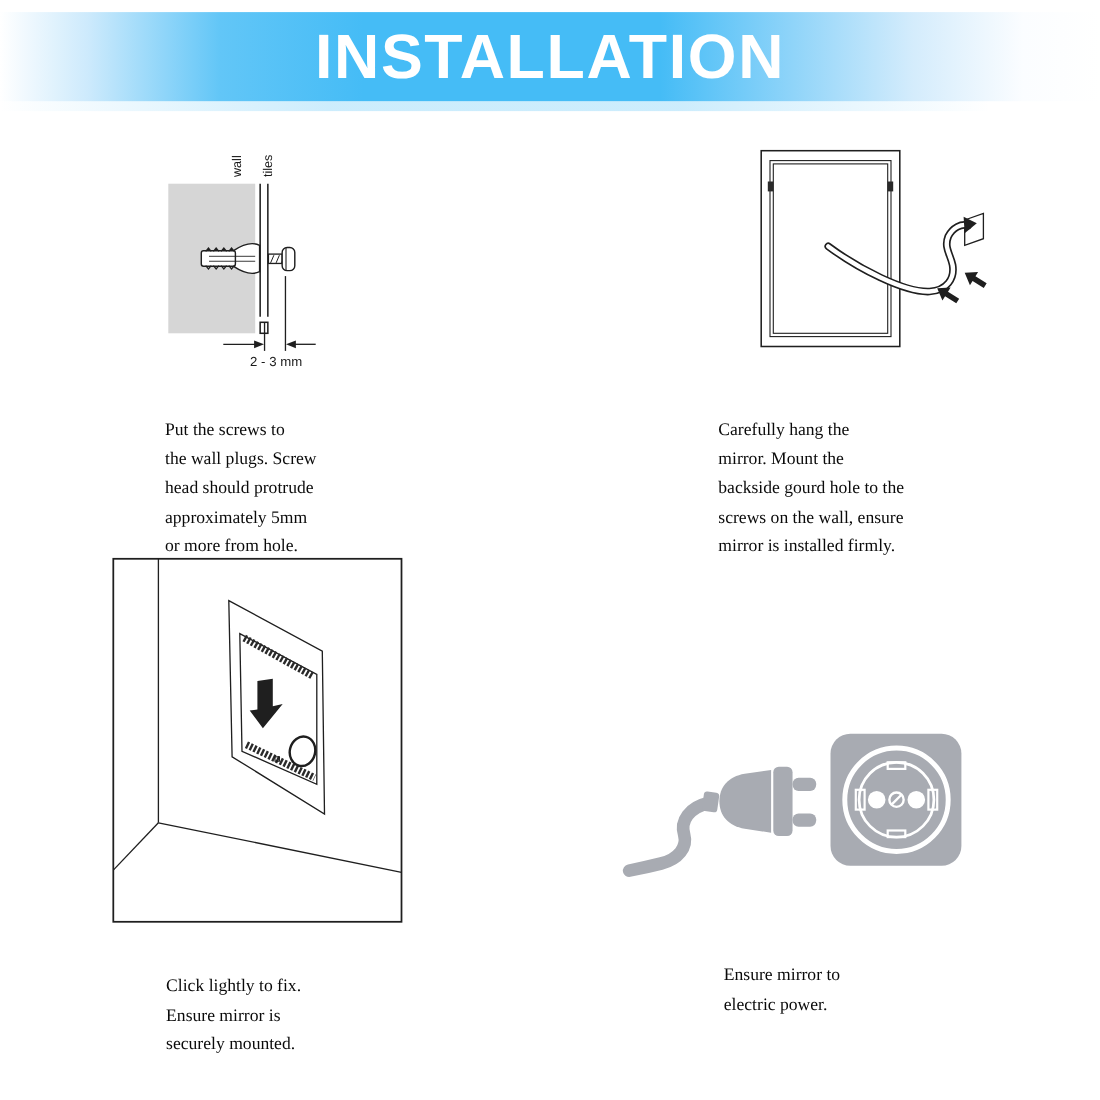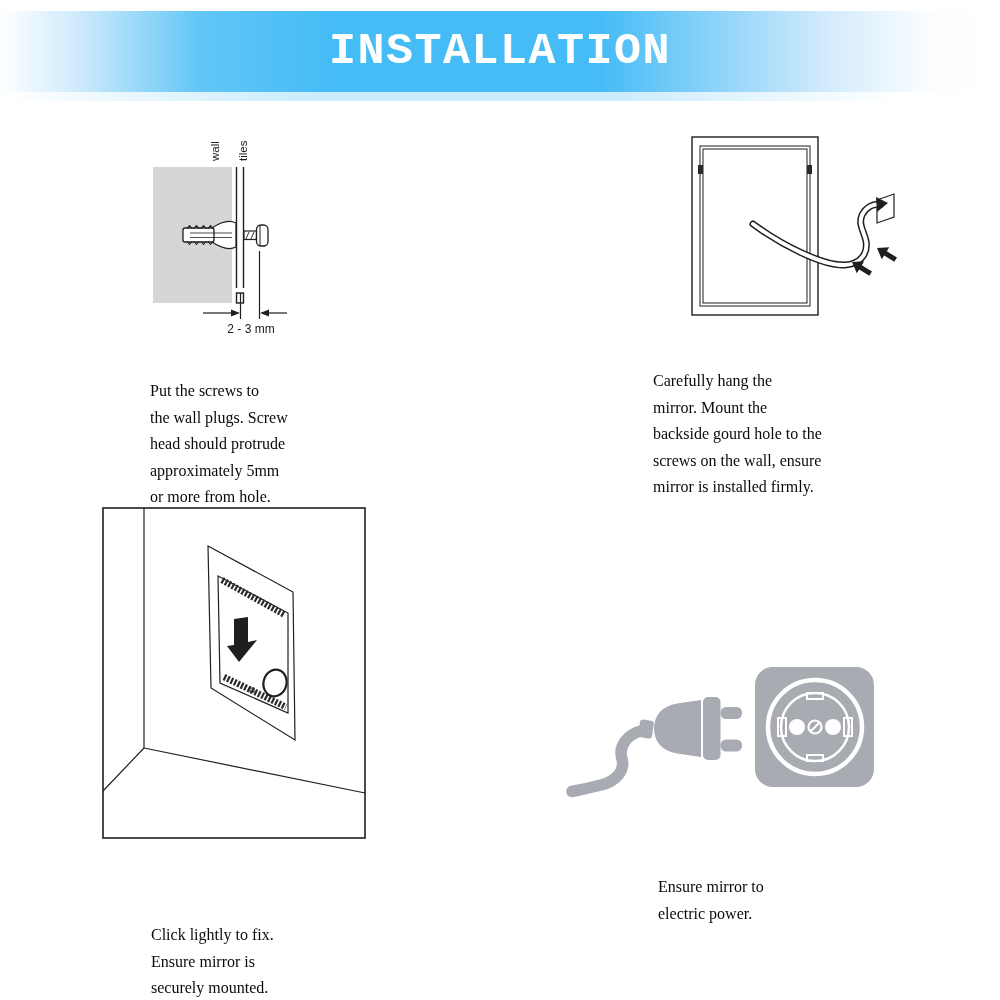--- a/index.html
+++ b/index.html
@@ -3,22 +3,22 @@
 <meta charset="utf-8">
 <style>
   html,body{margin:0;padding:0;background:#fff;}
   .page{position:relative;width:1000px;height:1000px;background:#fff;overflow:hidden;
         font-family:"Liberation Sans",sans-serif;}
   .banner{position:absolute;left:0;top:11px;width:1000px;height:81px;
     background:linear-gradient(90deg,#ffffff 0%,#cdeafc 8%,#62c6f7 20%,#45bcf6 33%,#45bcf6 60%,#8fd4f9 72%,#d4ecfc 83%,#fbfdff 93%,#ffffff 100%);
     display:flex;align-items:center;justify-content:center;}
   .banner-fade{position:absolute;left:0;top:92px;width:1000px;height:9px;opacity:.3;
     background:linear-gradient(90deg,rgba(69,188,246,0) 0%,rgba(69,188,246,.9) 30%,rgba(69,188,246,.9) 62%,rgba(69,188,246,0) 90%);}
-  .title{color:#fff;font-weight:bold;font-size:45px;letter-spacing:1.5px;
-    font-family:Liberation Mono, monospace;}
+  .title{color:#fff;font-weight:bold;font-size:57px;letter-spacing:1.5px;
+    font-family:Liberation Sans, sans-serif;}
   .caption{position:absolute;font-family:"Liberation Serif",serif;font-size:16px;
     line-height:26.5px;color:#0a0a0a;white-space:pre-line;}
   .diag{position:absolute;}
   svg text{font-family:"Liberation Sans",sans-serif;}
 </style>
 </head>
 <body>
 
 <div class="page">
 
@@ -91,21 +91,21 @@
     </g>
 
     <g transform="translate(222,137) rotate(32)">
       <polygon points="0,0 10,-7 10,-2.5 22,-2.5 22,2.5 10,2.5 10,7" fill="#1f1f1f"></polygon>
     </g>
     <g transform="translate(247,123) rotate(32)">
       <polygon points="0,0 10,-7 10,-2.5 22,-2.5 22,2.5 10,2.5 10,7" fill="#1f1f1f"></polygon>
     </g>
   </svg>
 
-  <p class="caption" style="left:653px;top:352px;width:245px">Carefully hang the
+  <p class="caption" style="left:653px;top:362px;width:245px">Carefully hang the
 mirror. Mount the
 backside gourd hole to the
 screws on the wall, ensure
 mirror is installed firmly.</p>
 
   <svg class="diag" style="left:100px;top:505px" width="270" height="337" viewBox="0 0 270 337">
     <rect x="3" y="3" width="262" height="330" fill="none" stroke="#1f1f1f" stroke-width="1.6"></rect>
     <g stroke="#1f1f1f" stroke-width="1.2" fill="none">
       <line x1="44" y1="3" x2="44" y2="243"></line>
       <line x1="44" y1="243" x2="3" y2="286"></line>
@@ -115,21 +115,21 @@
       <polygon points="108,41 193,87 195,235 111,183" fill="#fff" stroke="#1f1f1f" stroke-width="1.2"></polygon>
       <polygon points="118,71 188,108 188,208 120,178" fill="#fff" stroke="#1f1f1f" stroke-width="1.2"></polygon>
       <path d="M122,75 L185,110" stroke="#2a2a2a" stroke-width="6.5" stroke-dasharray="2.2 1.6" fill="none"></path>
       <path d="M124,172 L186,202" stroke="#2a2a2a" stroke-width="6.5" stroke-dasharray="2.2 1.6" fill="none"></path>
       <polygon points="134,114 148,112 148,137 157,135 139,157 127,141 134,140" fill="#1f1f1f"></polygon>
       <ellipse cx="175" cy="178" rx="11.5" ry="13.5" transform="rotate(14 175 178)" fill="#fff" stroke="#1f1f1f" stroke-width="2.2"></ellipse>
       <rect x="150" y="183" width="4" height="4" fill="none" stroke="#1f1f1f" stroke-width="1"></rect>
     </g>
   </svg>
 
-  <p class="caption" style="left:151px;top:906px;width:220px">Click lightly to fix.
+  <p class="caption" style="left:151px;top:868px;width:220px">Click lightly to fix.
 Ensure mirror is
 securely mounted.</p>
 
   <svg class="diag" style="left:565px;top:650px" width="320" height="155" viewBox="0 0 320 155">
     <g fill="#a8abb2">
       <path d="M7,141.5 C12,140.5 22,138.5 36,135 C52,131 60,120 57,109 C53,96 62,84 79,80" fill="none" stroke="#a8abb2" stroke-width="11.5" stroke-linecap="round"></path>
       <rect x="74" y="70" width="14" height="18" rx="3" transform="rotate(8 81 79)"></rect>
       <path d="M136,50 L112,53.5 C97,56 89,65.5 89,78.5 C89,91.5 97,101 112,103.5 L136,107 Z"></path>
       <rect x="138" y="47" width="17.5" height="63" rx="5"></rect>
       <rect x="155.5" y="57" width="21.5" height="12" rx="5.5"></rect>

